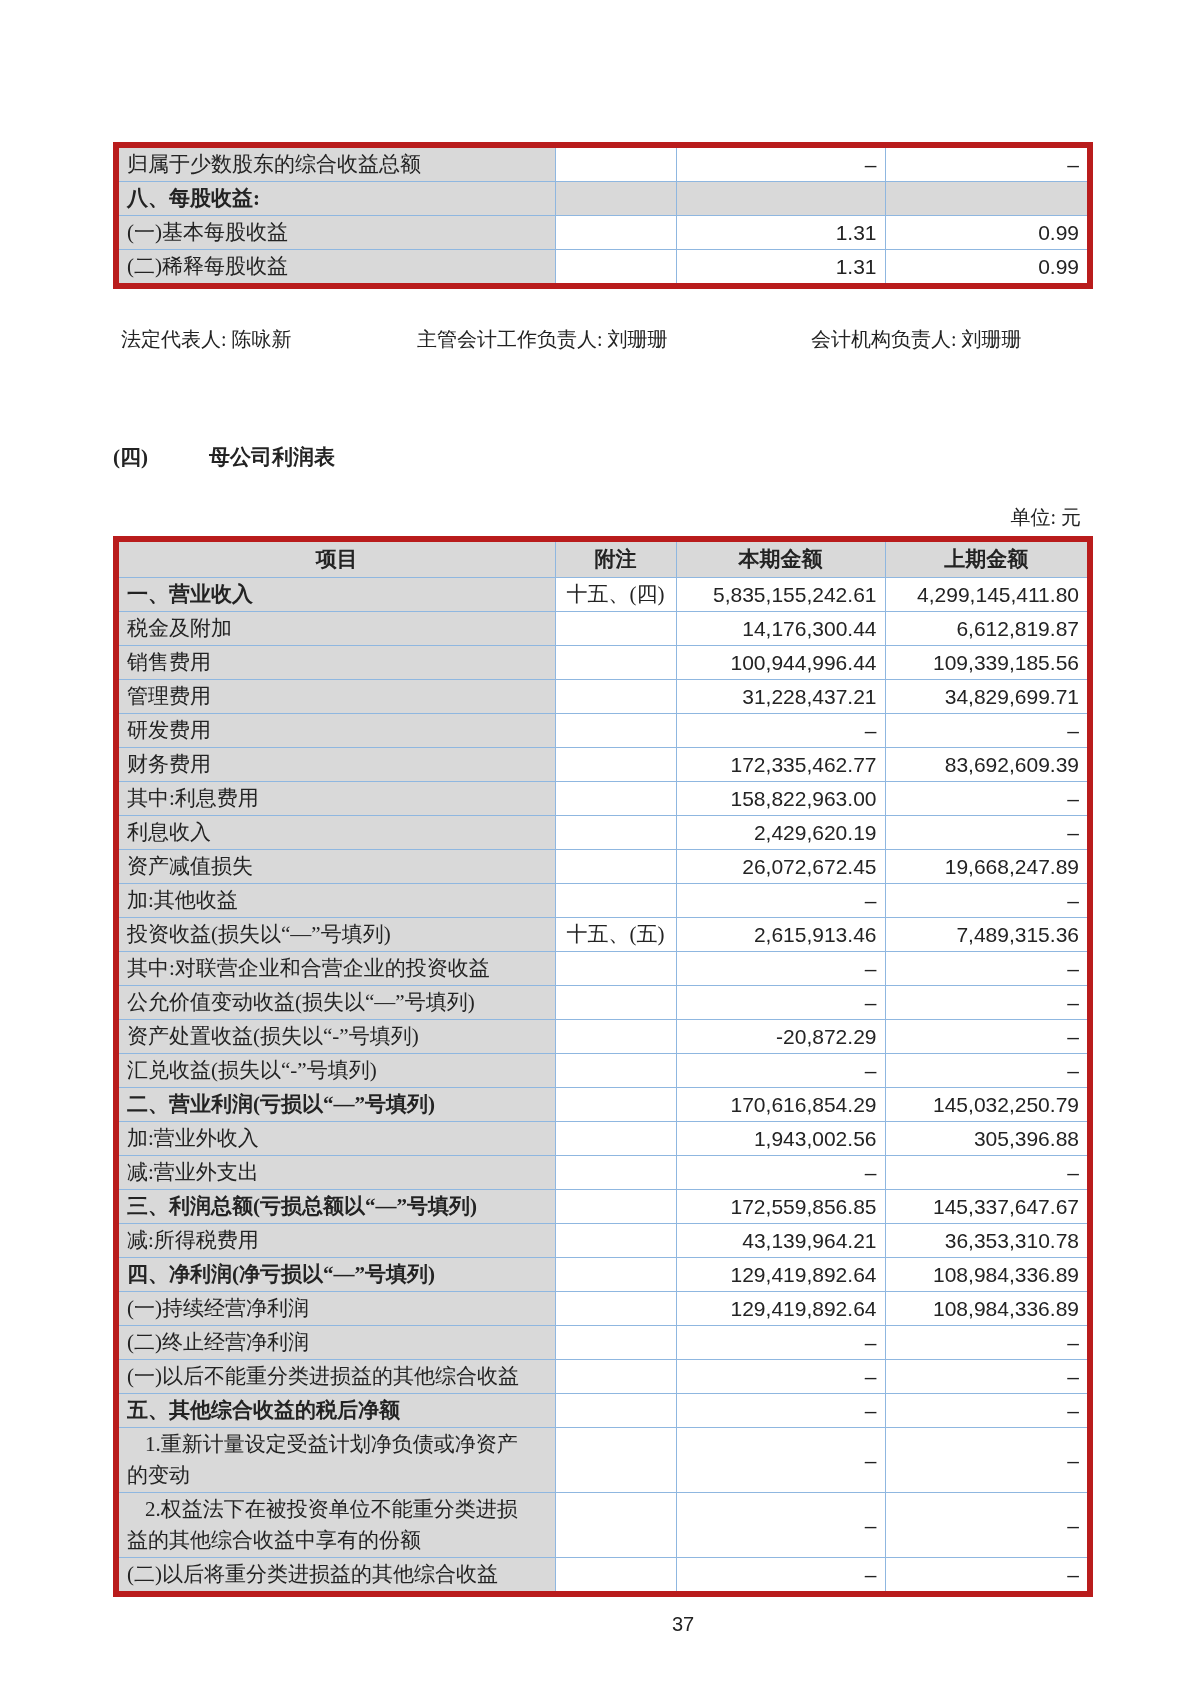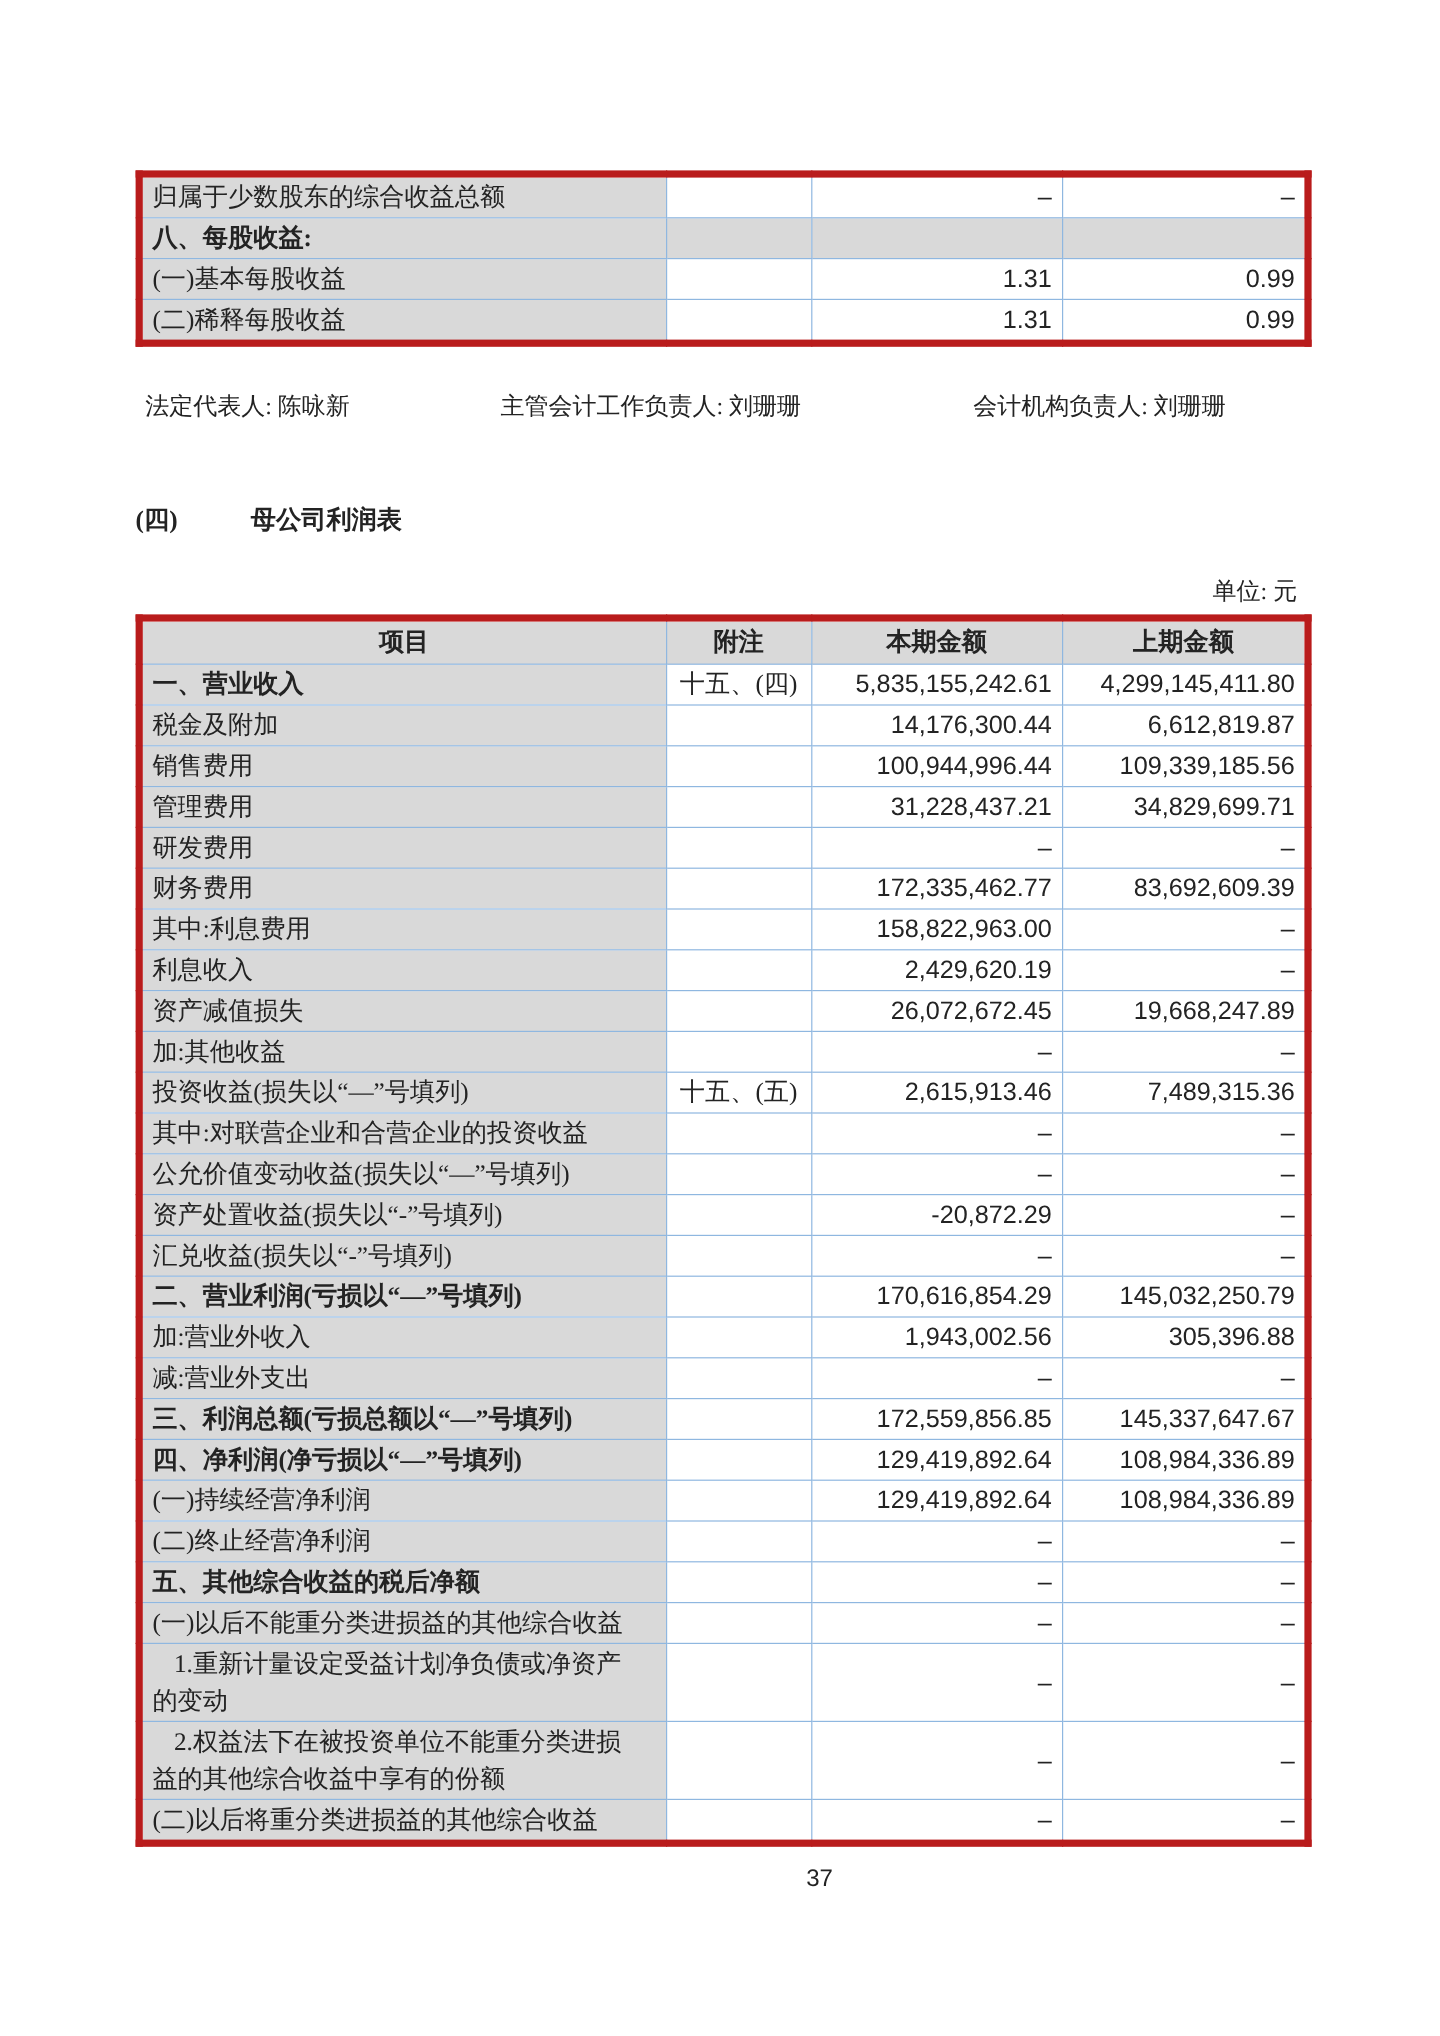--- a/index.html
+++ b/index.html
@@ -48,21 +48,21 @@
   .signatures{
     position:relative;height:28px;margin-top:36px;
     font-size:20px;line-height:28px;
   }
   .signatures span{position:absolute;white-space:nowrap;}
   .sig-1{left:8px;}
   .sig-2{left:304px;}
   .sig-3{left:698px;}
 
   .section-title{
-    margin-top:66px;font-size:21px;font-weight:bold;line-height:28px;
+    margin-top:90px;font-size:21px;font-weight:bold;line-height:28px;
   }
   .section-title .num{display:inline-block;min-width:96px;}
 
   .unit-line{
     margin-top:33px;margin-bottom:6px;
     text-align:right;font-size:20px;line-height:26px;
     padding-right:6px;
   }
 
   .page-number{
@@ -247,45 +247,51 @@
           <td class="c-num">–</td>
           <td class="c-num">–</td>
         </tr>
         <tr>
           <td class="c-item ind0 bold">三、利润总额(亏损总额以“—”号填列)</td>
           <td class="c-note"></td>
           <td class="c-num">172,559,856.85</td>
           <td class="c-num">145,337,647.67</td>
         </tr>
         <tr>
+          <td class="c-item ind0">减:所得税费用</td>
+          <td class="c-note"></td>
+          <td class="c-num">43,139,964.21</td>
+          <td class="c-num">36,353,310.78</td>
+        </tr>
+        <tr>
           <td class="c-item ind0 bold">四、净利润(净亏损以“—”号填列)</td>
           <td class="c-note"></td>
           <td class="c-num">129,419,892.64</td>
           <td class="c-num">108,984,336.89</td>
         </tr>
         <tr>
           <td class="c-item ind0">(一)持续经营净利润</td>
           <td class="c-note"></td>
           <td class="c-num">129,419,892.64</td>
           <td class="c-num">108,984,336.89</td>
         </tr>
         <tr>
           <td class="c-item ind0">(二)终止经营净利润</td>
           <td class="c-note"></td>
           <td class="c-num">–</td>
           <td class="c-num">–</td>
         </tr>
         <tr>
+          <td class="c-item ind0">(一)以后不能重分类进损益的其他综合收益</td>
+          <td class="c-note"></td>
+          <td class="c-num">–</td>
+          <td class="c-num">–</td>
+        </tr>
+        <tr>
           <td class="c-item ind0 bold">五、其他综合收益的税后净额</td>
-          <td class="c-note"></td>
-          <td class="c-num">–</td>
-          <td class="c-num">–</td>
-        </tr>
-        <tr>
-          <td class="c-item ind0">(一)以后不能重分类进损益的其他综合收益</td>
           <td class="c-note"></td>
           <td class="c-num">–</td>
           <td class="c-num">–</td>
         </tr>
         <tr>
           <td class="c-item ind0 hang">1.重新计量设定受益计划净负债或净资产
 的变动</td>
           <td class="c-note"></td>
           <td class="c-num">–</td>
           <td class="c-num">–</td>

